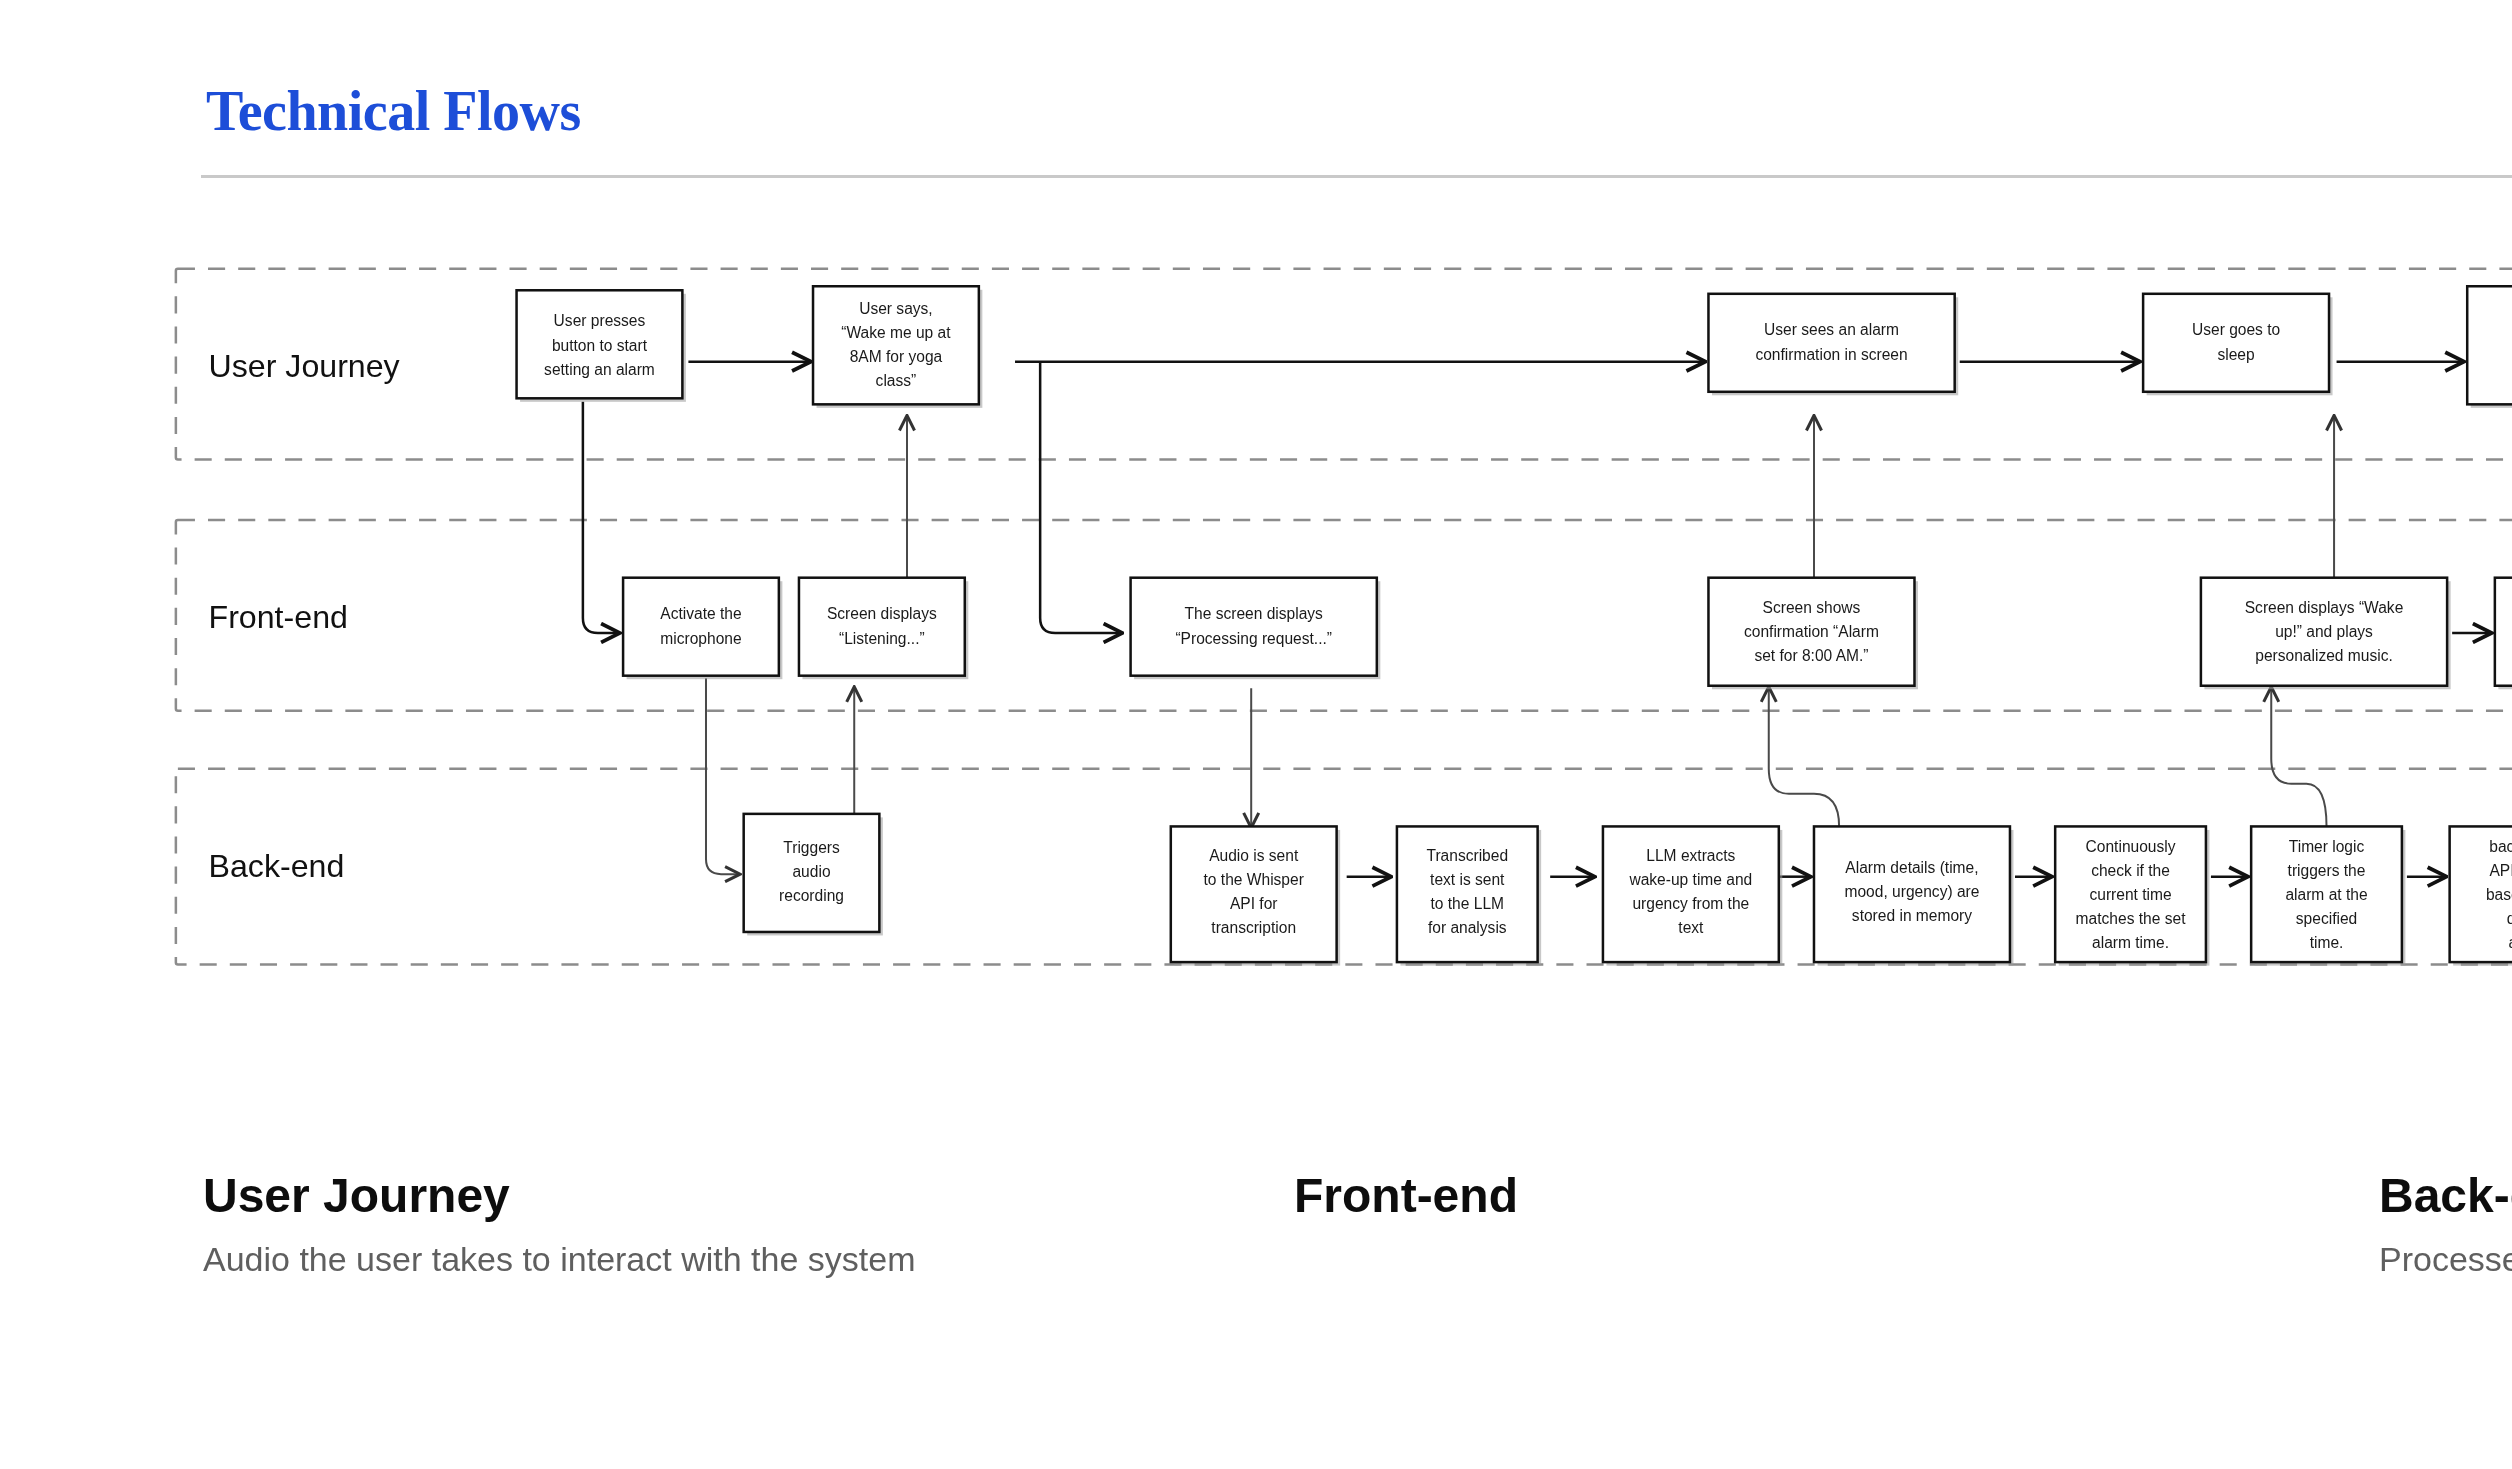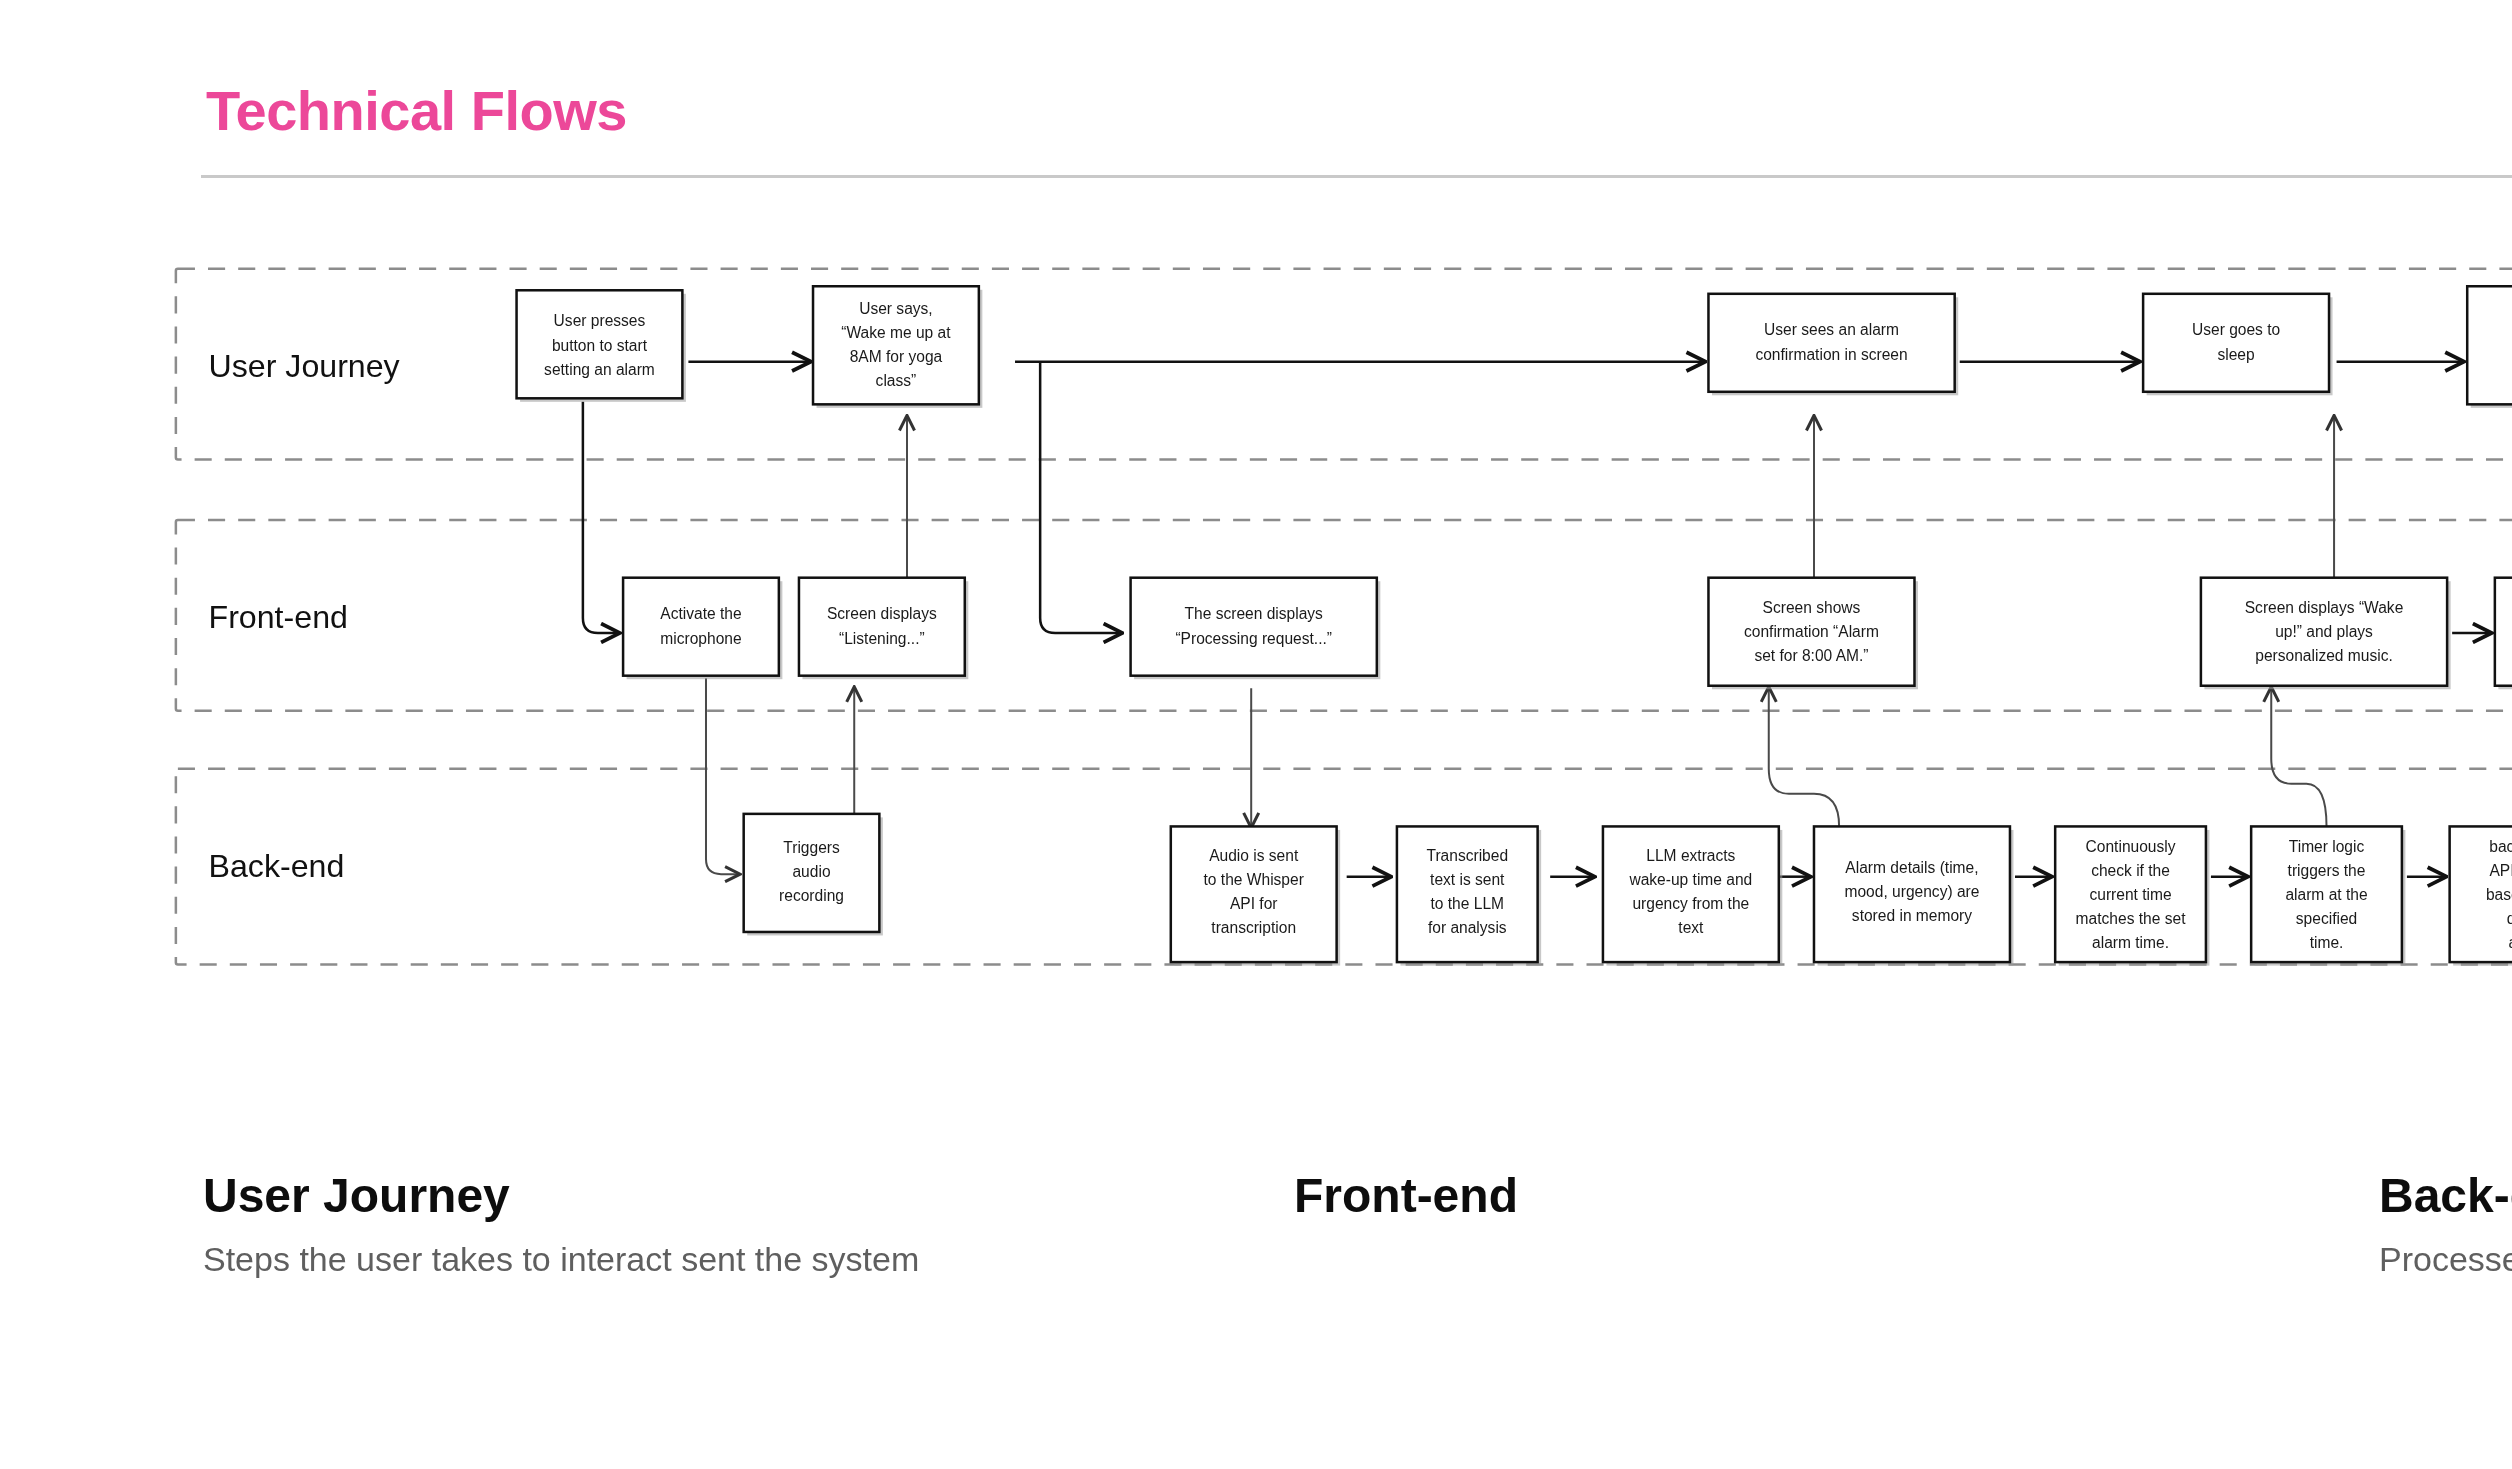--- a/index.html
+++ b/index.html
@@ -2,22 +2,23 @@
 <html style="font-size:8px"><head>
 <meta charset="utf-8">
 <style>
   html,body{margin:0;padding:0;background:#ffffff;}
   body{width:3433px;height:1469px;font-family:"Liberation Sans",sans-serif;color:#111;overflow:hidden;}
   .page{position:relative;width:3433px;height:1469px;}
 
   
   .title{
     position:absolute;left:206px;top:83px;
-    font-size:56px;font-weight:bold;letter-spacing:-0.5px;color:#ec4899;
+    font-size:56px;font-weight:bold;letter-spacing:-0.5px;color:#1d4ed8;
     line-height:1;
+    font-family:Liberation Serif, serif;
   }
   .title-rule{
     position:absolute;left:201px;top:175px;width:3085px;height:2.5px;background:#c9c9c9;
   }
 
   
   .diagram{position:absolute;left:0;top:236px;width:3433px;height:804px;}
   svg.flow{display:block;width:3433px;height:804px;}
 
   .lane-box{fill:none;stroke:#8c8c8c;stroke-width:5;stroke-dasharray:34 26;}
@@ -295,21 +296,21 @@
         <text class="node-text" x="5740" y="1309">stops, and</text>
         <text class="node-text" x="5740" y="1357">backend resets</text>
         <text class="node-text" x="5740" y="1405">to idle state.</text>
       </g>
     </svg>
   </div>
 
   <div class="legend">
     <div class="legend-col c1">
       <div class="legend-h">User Journey</div>
-      <div class="legend-p">Steps the user takes to interact sent the system</div>
+      <div class="legend-p">Audio the user takes to interact with the system</div>
     </div>
     <div class="legend-col c2">
       <div class="legend-h">Front-end</div>
     </div>
     <div class="legend-col c3">
       <div class="legend-h">Back-end</div>
       <div class="legend-p">Processes data and handles system logic.</div>
     </div>
   </div>
 

